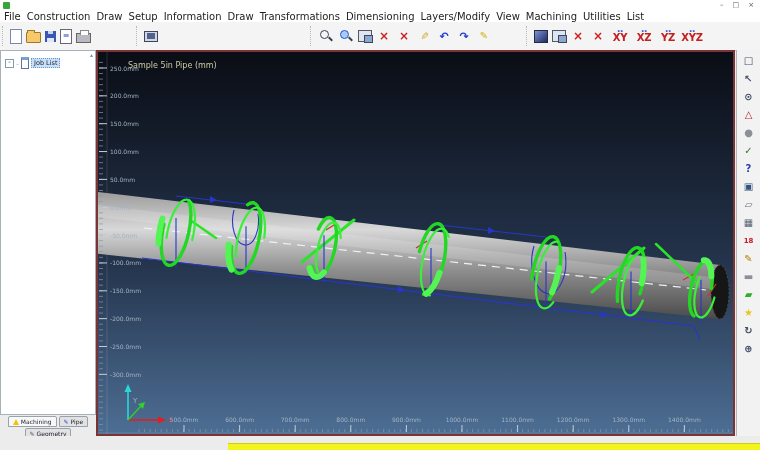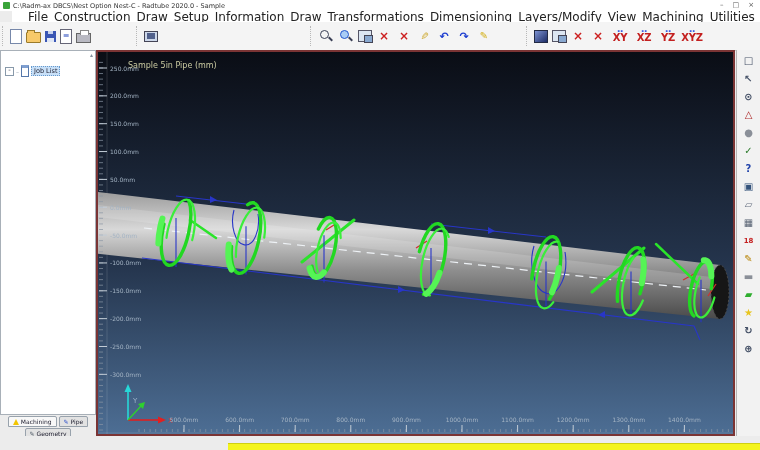--- a/index.html
+++ b/index.html
@@ -7,22 +7,22 @@
        font-family:"DejaVu Sans",sans-serif;-webkit-font-smoothing:antialiased;}
 
   
   .titlebar{position:absolute;left:0;top:0;right:0;height:11px;background:#ffffff;
             display:flex;align-items:center;font-size:6.5px;color:#333;border-bottom:1px solid #ededed;}
   .app-icon{width:7px;height:7px;background:#3aa43a;border-radius:1px;margin:0 3px 0 3px;flex:none;}
   .title-text{white-space:nowrap;}
   .win-controls{margin-left:auto;display:flex;gap:9px;padding-right:6px;font-size:7px;color:#555;line-height:1;}
 
   
-  .menubar{position:absolute;left:12px;top:11px;right:0;height:11px;background:#fff;display:flex;
-           align-items:center;font-size:12px;color:#222;padding-left:13px;border-bottom:1px solid #e2e2e2;}
+  .menubar{position:absolute;left:0;top:11px;right:0;height:11px;background:#fff;display:flex;
+           align-items:center;font-size:10px;color:#222;padding-left:1px;border-bottom:1px solid #e2e2e2;}
   .menu-item{padding:0 3px;white-space:nowrap;}
 
   
   .toolbar{position:absolute;left:0;top:22px;right:0;height:28px;background:#f4f4f4;border-bottom:1px solid #c9c9c9;}
   .tb-group{position:absolute;top:4px;height:20px;display:flex;gap:4px;align-items:center;
             padding-left:7px;border-left:1px dotted #b8b8b8;}
   .tb-icon{width:16px;height:16px;display:flex;align-items:center;justify-content:center;
            font-size:11px;line-height:1;position:relative;}
   .k-page{width:10px;height:13px;background:#fff;border:1px solid #7788aa;}
   .k-folder{width:13px;height:9px;background:#f7c96a;border:1px solid #9a7a2a;border-radius:1px;margin-top:3px;position:relative;}
@@ -46,21 +46,21 @@
   .k-undo,.k-redo{color:#1f3fd0;font-weight:bold;font-size:11px;}
   .k-brush{color:#caa21d;font-size:10px;transform:rotate(90deg);}
   .k-pen{color:#d4b11c;font-size:10px;}
   .k-viewlabel{flex-direction:column;color:#c32020;font-size:10px;font-weight:bold;letter-spacing:-0.3px;width:20px;}
   .k-viewlabel::before{content:"▪ ▪";color:#3a5ae0;font-size:3.5px;line-height:3px;display:block;}
 
   
   .left-panel{position:absolute;left:0;top:50px;width:96px;height:365px;background:#fff;
               border:1px solid #a8b0b8;box-sizing:border-box;}
   .panel-pin{position:absolute;right:2px;top:1px;font-size:6px;color:#8894a2;line-height:1;}
-  .tree-row{display:flex;align-items:center;gap:2px;margin:14px 0 0 4px;font-size:6.5px;color:#223;}
+  .tree-row{display:flex;align-items:center;gap:2px;margin:6px 0 0 4px;font-size:6.5px;color:#223;}
   .expander{width:7px;height:7px;border:1px solid #8899aa;background:#fff;font-size:7px;line-height:5px;
             text-align:center;color:#445;flex:none;}
   .expander::before{content:"-";}
   .tree-dash{color:#99a5b2;font-size:6px;}
   .doc-icon{width:6px;height:8px;background:#fff;border:1px solid #5577aa;border-top:3px solid #7f9fd0;flex:none;}
   .tree-label{background:#c8e0f8;border:1px dotted #6699cc;padding:0 2px;}
 
   
   .tabs{position:absolute;left:0;top:415px;width:96px;}
   .tab-row{display:flex;justify-content:center;gap:2px;margin-top:1px;}
@@ -92,21 +92,20 @@
   .prompt-bar{position:absolute;left:228px;top:443px;width:532px;height:7px;background:#f4f41c;
               border-top:1px solid #cfcf10;}
 </style>
 </head>
 <body>
 
 <div id="app">
 
   <div class="titlebar">
     <span class="app-icon"></span>
-    <span class="title-text">C:\Radm-ax DBCS\Nest Option Nest-C - Radtube 2020.0 - Sample</span>
     <span class="win-controls">
       <span>–</span>
       <span>□</span>
       <span>×</span>
     </span>
   </div>
 
   <div class="menubar" id="menubar">
       <span class="menu-item">File</span>
       <span class="menu-item">Construction</span>

